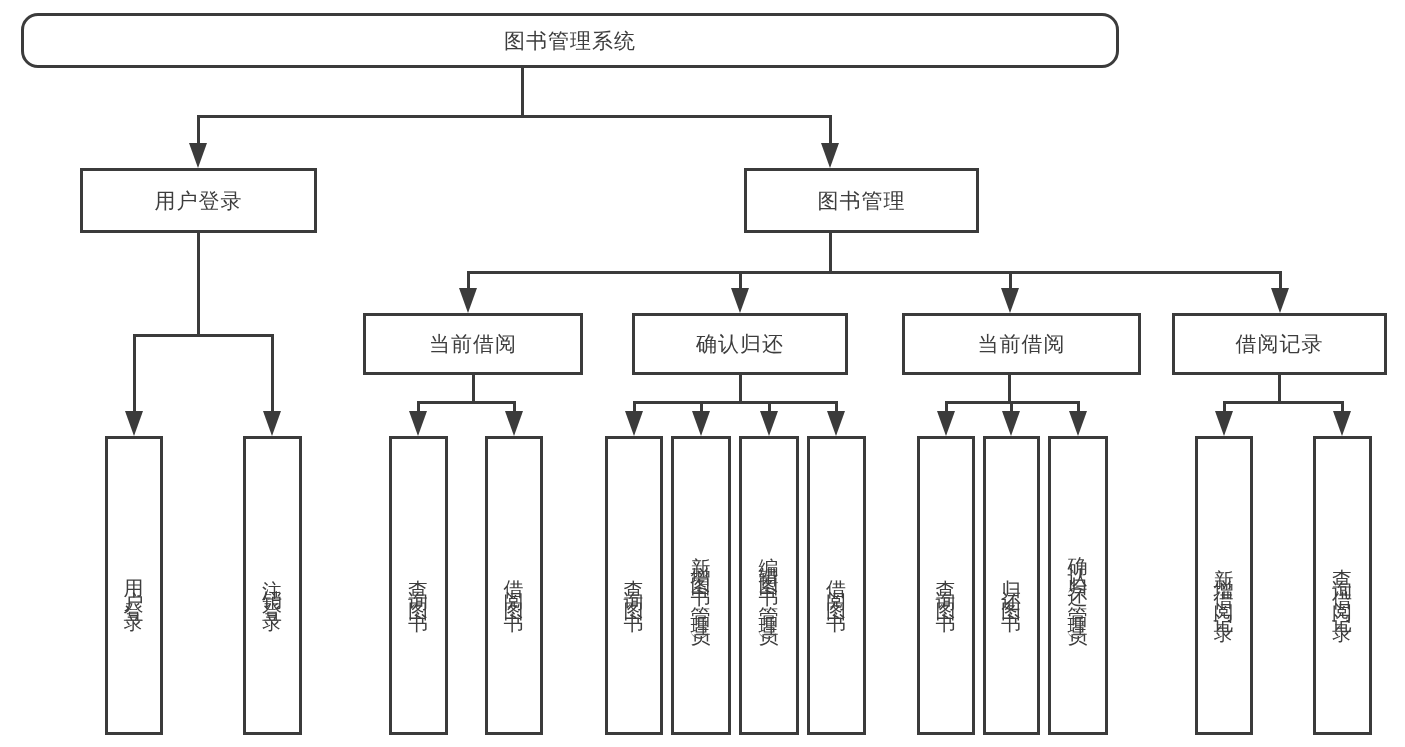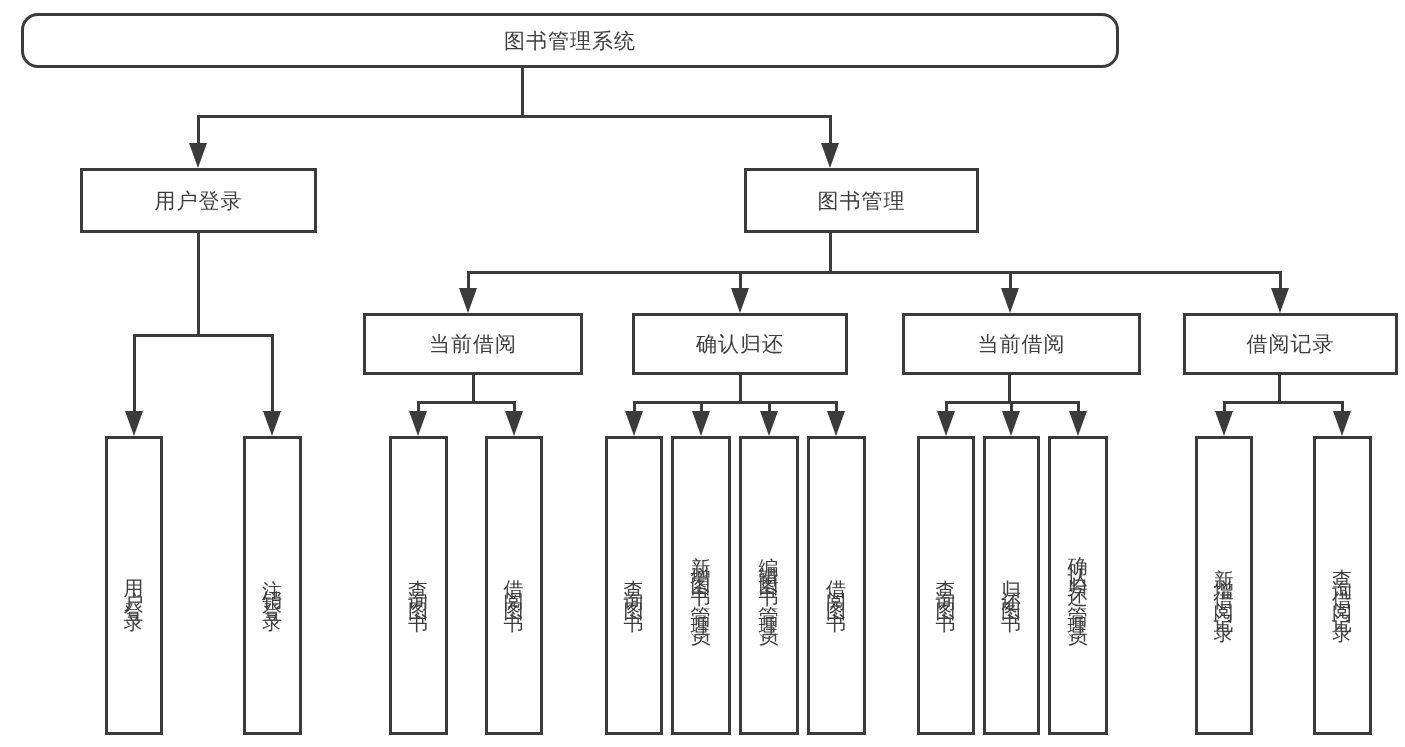--- a/index.html
+++ b/index.html
@@ -89,21 +89,21 @@
   <div class="line" style="left:739px; top:271px; width:3px; height:20px;"></div>
   <div class="arrow" style="left:731px; top:288px;"></div>
   <div class="line" style="left:1009px; top:271px; width:3px; height:20px;"></div>
   <div class="arrow" style="left:1001px; top:288px;"></div>
   <div class="line" style="left:1279px; top:271px; width:3px; height:20px;"></div>
   <div class="arrow" style="left:1271px; top:288px;"></div>
 
   <div class="box hbox" style="left:363px; top:313px; width:220px; height:62px;">当前借阅</div>
   <div class="box hbox" style="left:632px; top:313px; width:216px; height:62px;">确认归还</div>
   <div class="box hbox" style="left:902px; top:313px; width:239px; height:62px;">当前借阅</div>
-  <div class="box hbox" style="left:1172px; top:313px; width:215px; height:62px;margin-left:11px;">借阅记录</div>
+  <div class="box hbox" style="left:1172px; top:313px; width:215px; height:62px;">借阅记录</div>
 
   <div class="line" style="left:472px; top:375px; width:3px; height:29px;"></div>
   <div class="line" style="left:417px; top:401px; width:99px; height:3px;"></div>
   <div class="line" style="left:417px; top:401px; width:3px; height:12px;"></div>
   <div class="arrow" style="left:409px; top:411px;"></div>
   <div class="line" style="left:513px; top:401px; width:3px; height:12px;"></div>
   <div class="arrow" style="left:505px; top:411px;"></div>
 
   <div class="line" style="left:739px; top:375px; width:3px; height:29px;"></div>
   <div class="line" style="left:633px; top:401px; width:205px; height:3px;"></div>

